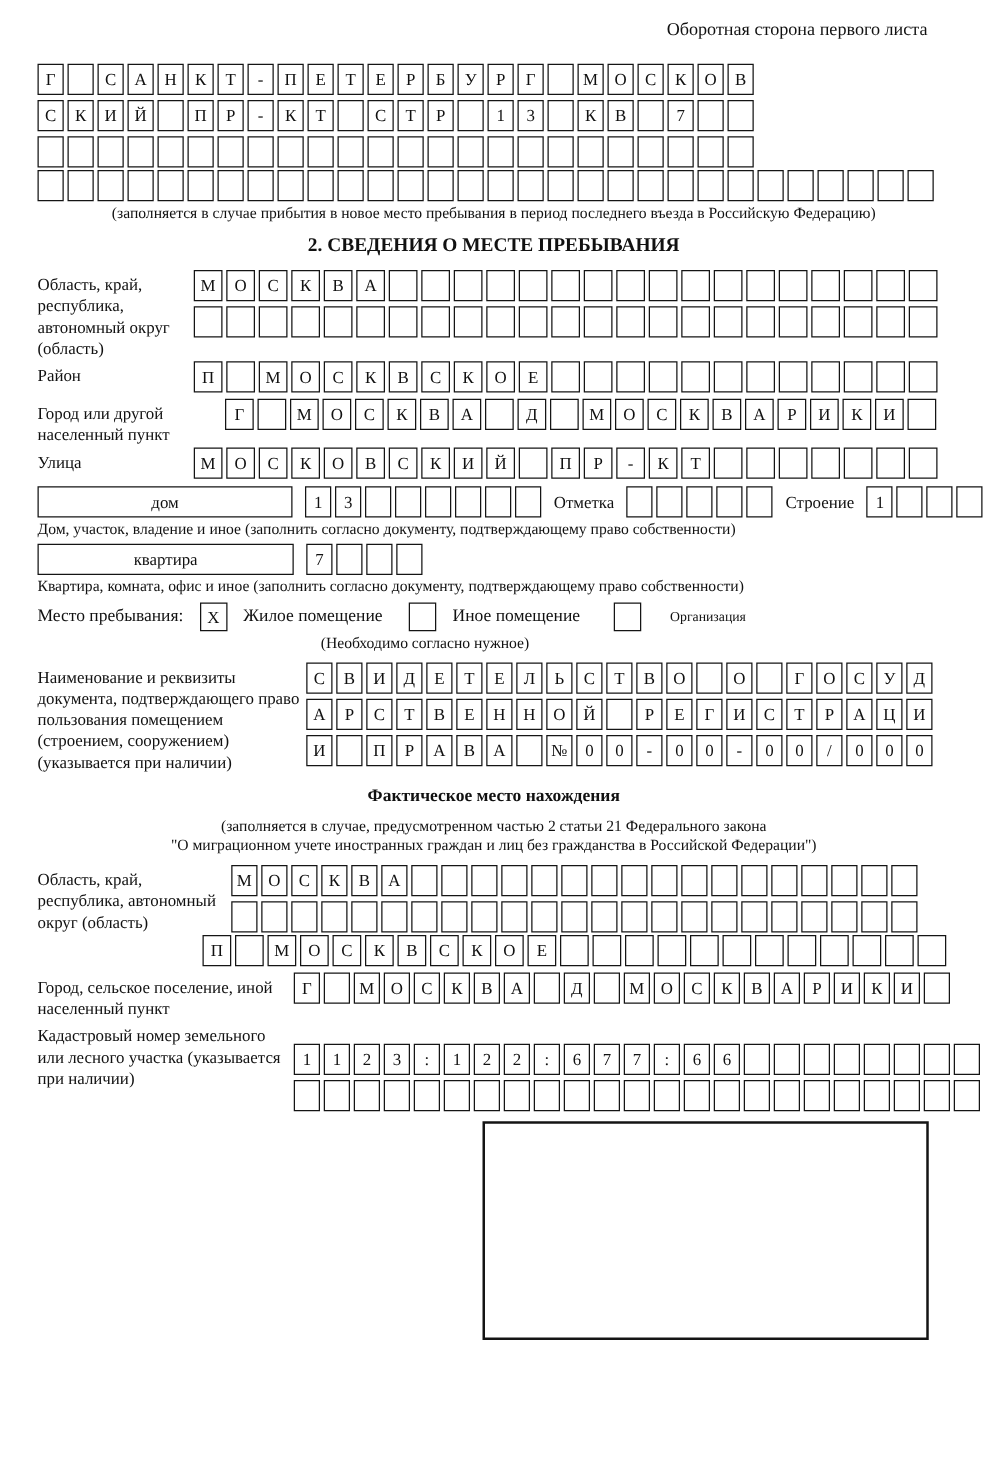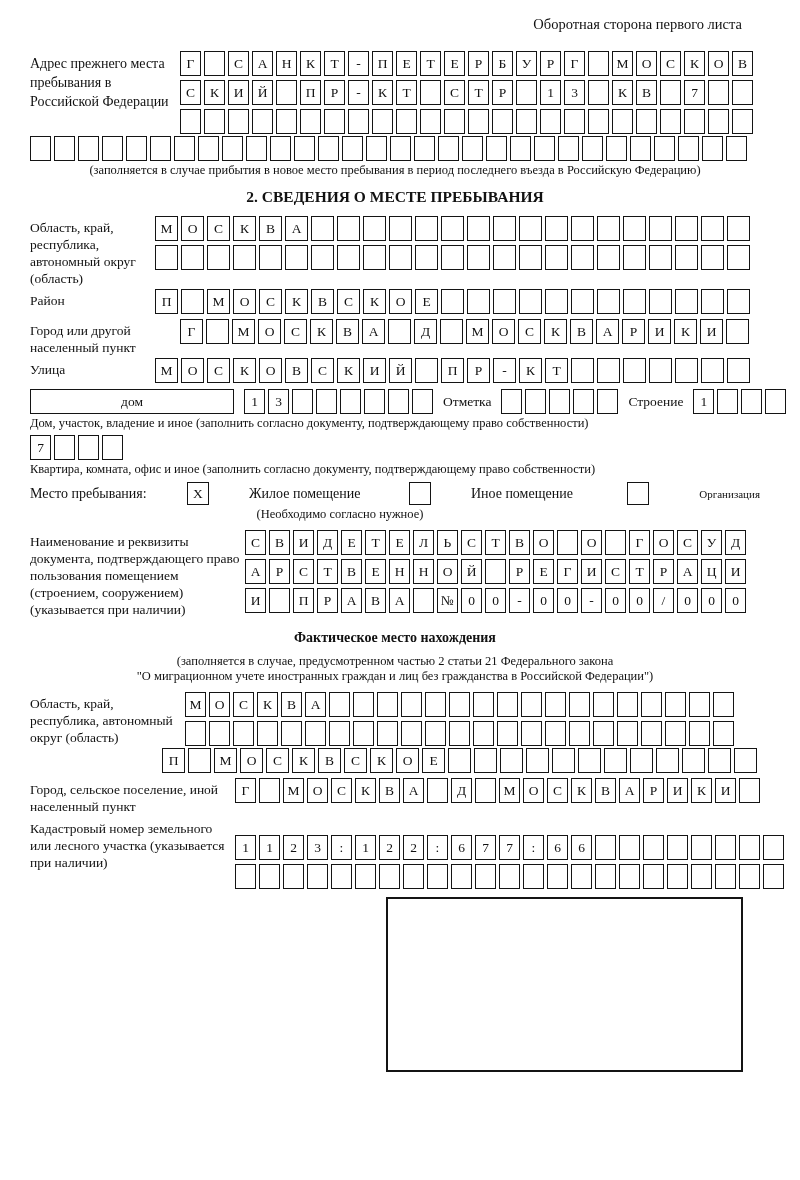--- a/index.html
+++ b/index.html
@@ -56,21 +56,20 @@
   .gap5 { margin-bottom:5px; }
   .gap6 { margin-bottom:6px; }
   .gap8 { margin-bottom:8px; }
 </style>
 </head>
 <body>
 
 <div class="corner">Оборотная сторона первого листа</div>
 
 <div class="field gap2">
-  <div class="flabel w150" style="font-size:14px; line-height:19px;">Адрес прежнего места пребывания в Российской Федерации</div>
   <div class="rows">
     <div class="cells c21">
         <div class="cell">Г</div>
         <div class="cell"></div>
         <div class="cell">С</div>
         <div class="cell">А</div>
         <div class="cell">Н</div>
         <div class="cell">К</div>
         <div class="cell">Т</div>
         <div class="cell">-</div>
@@ -347,30 +346,31 @@
   <div class="cells c21">
       <div class="cell">1</div>
       <div class="cell"></div>
       <div class="cell"></div>
       <div class="cell"></div>
     </div>
 </div>
 <div class="caption gap2">Дом, участок, владение и иное (заполнить согласно документу, подтверждающему право собственности)</div>
 
 <div class="field gap2" style="align-items:center; gap:10px; margin-top:4px;">
+  <div class="widebox" style="width:205px;">квартира</div>
   <div class="cells c21">
       <div class="cell">7</div>
       <div class="cell"></div>
       <div class="cell"></div>
       <div class="cell"></div>
     </div>
 </div>
 <div class="caption gap5">Квартира, комната, офис и иное (заполнить согласно документу, подтверждающему право собственности)</div>
 
-<div class="field" style="align-items:center; gap:13px; margin-top:3px;justify-content:space-between;">
+<div class="field" style="align-items:center; gap:13px; margin-top:3px;">
   <div class="inline-lab" style="font-size:14px;">Место пребывания:</div>
   <div class="chk">X</div>
   <div class="inline-lab" style="font-size:14px;">Жилое помещение</div>
   <div class="chk" style="margin-left:8px;"></div>
   <div class="inline-lab" style="font-size:14px;">Иное помещение</div>
   <div class="chk" style="margin-left:14px;"></div>
   <div class="inline-lab" style="font-size:11px; margin-left:10px;">Организация</div>
 </div>
 <div class="caption gap8" style="margin-left:160px; width:300px; text-align:center; margin-top:2px;">(Необходимо согласно нужное)</div>
 

